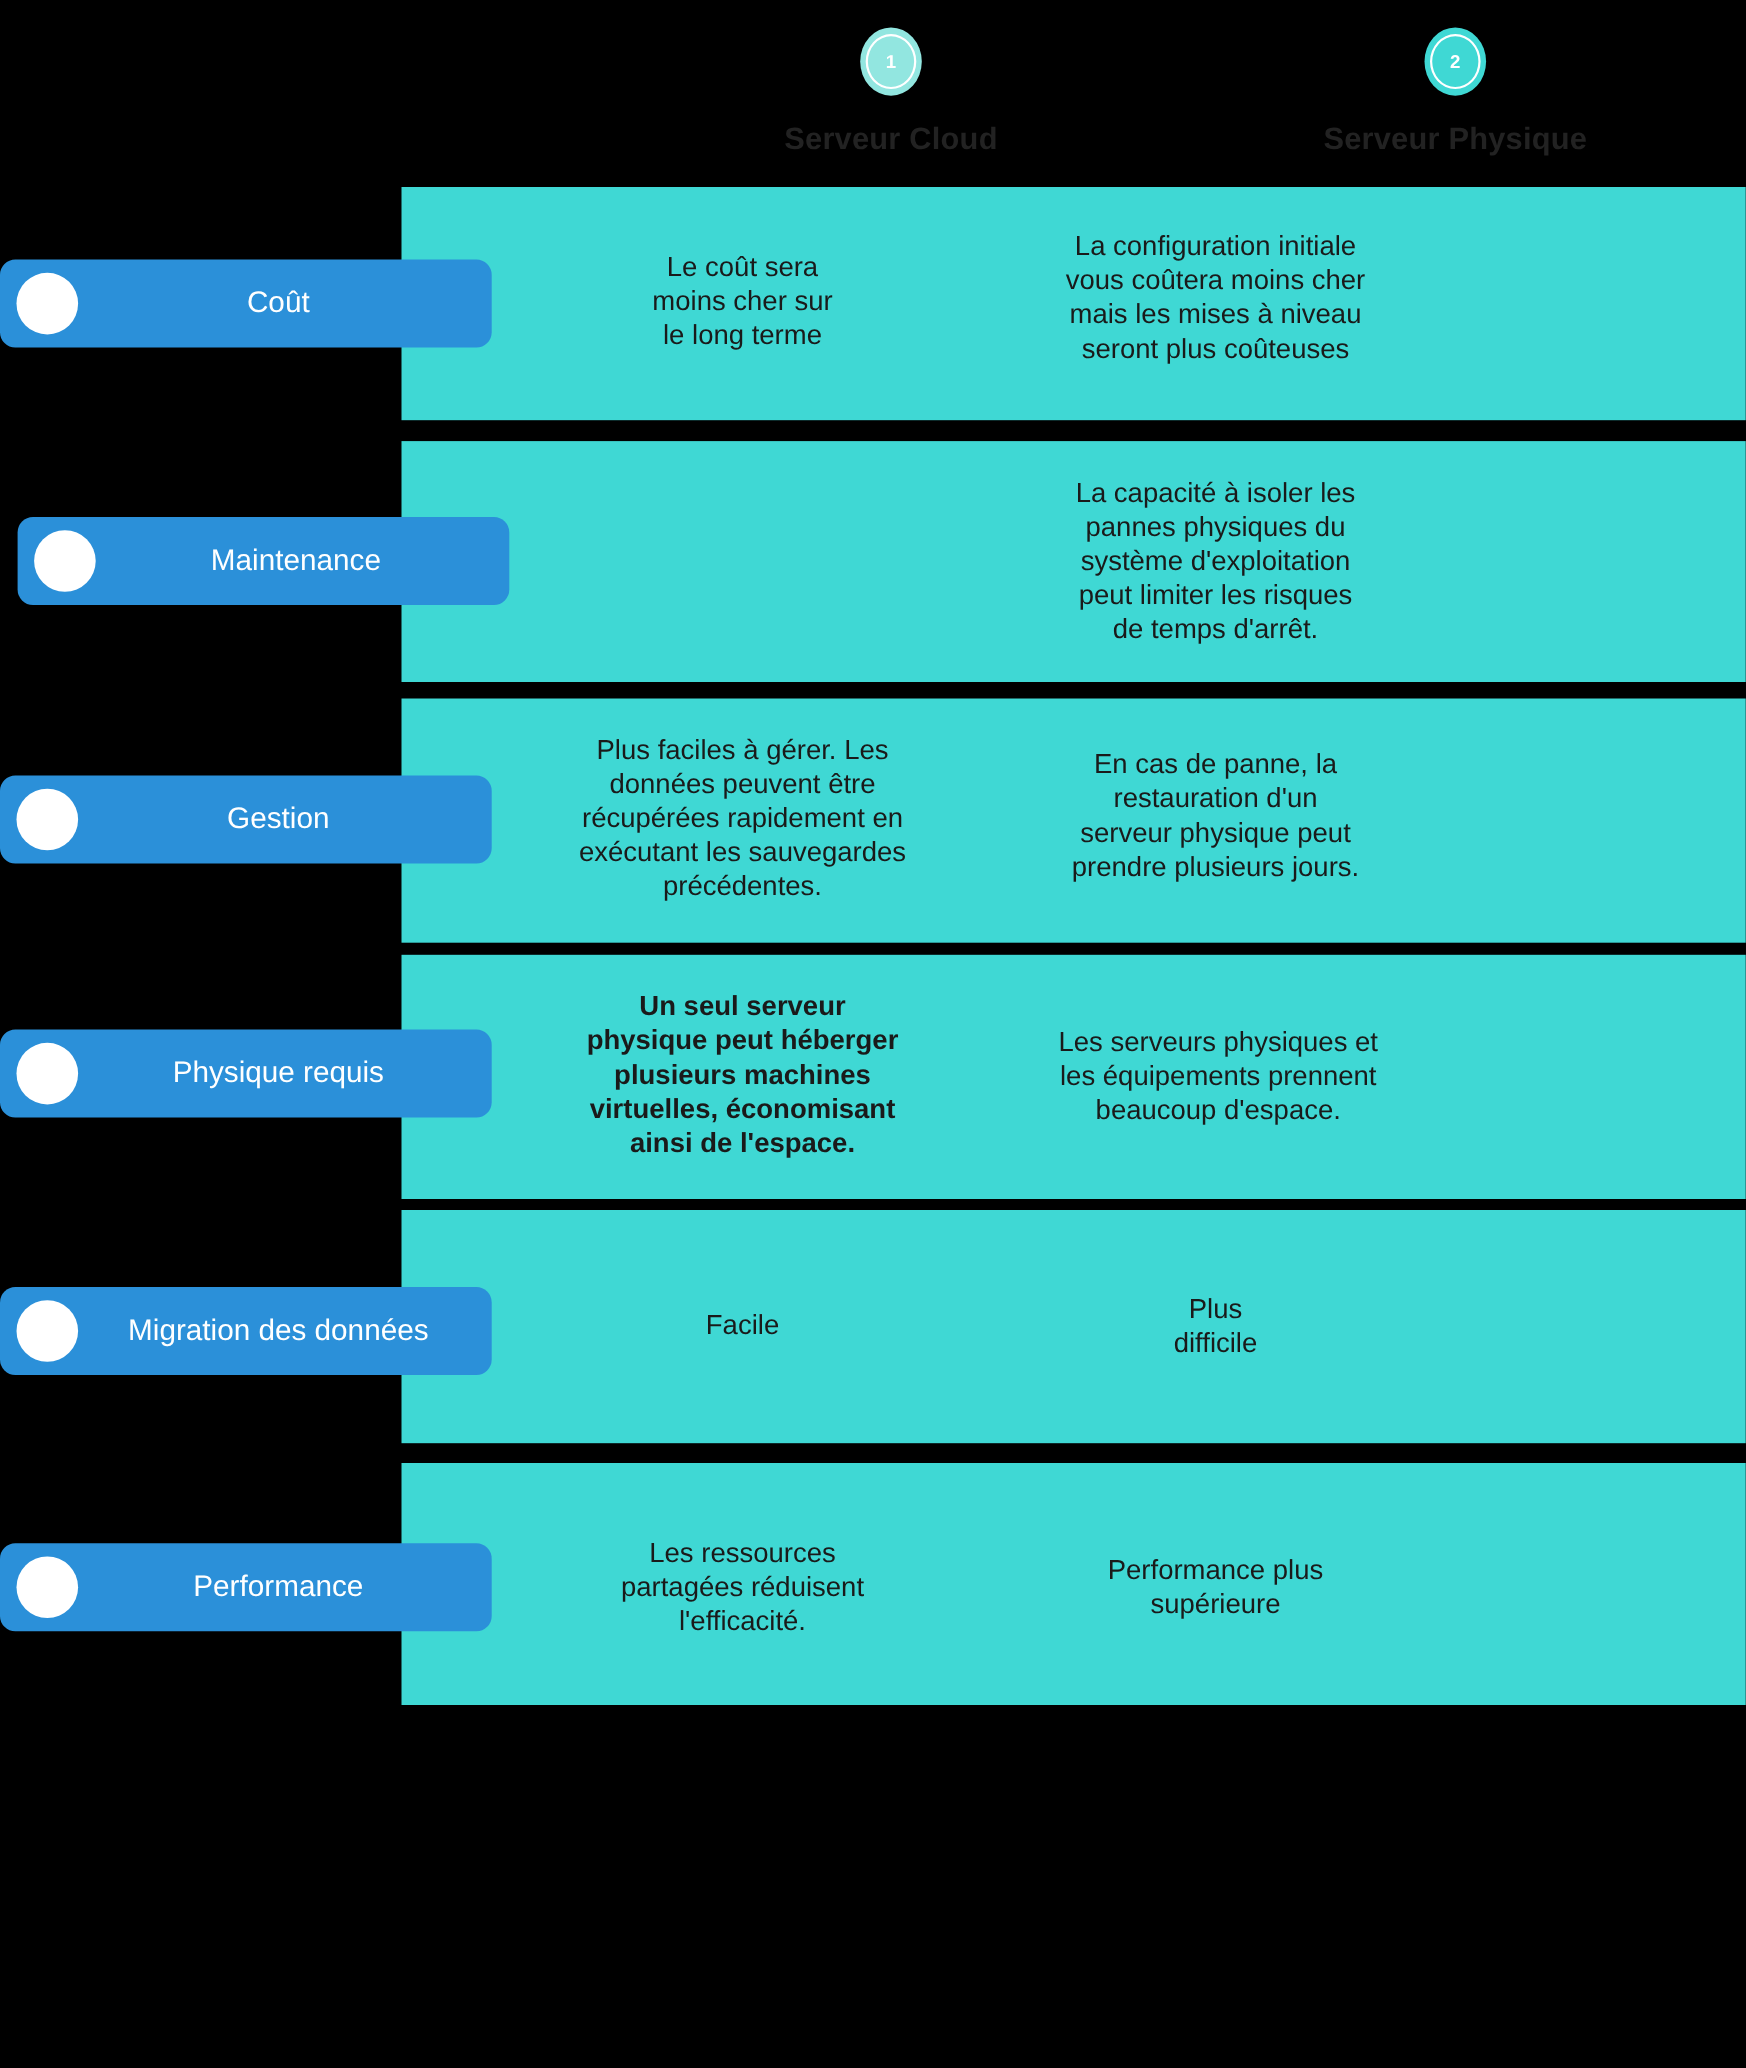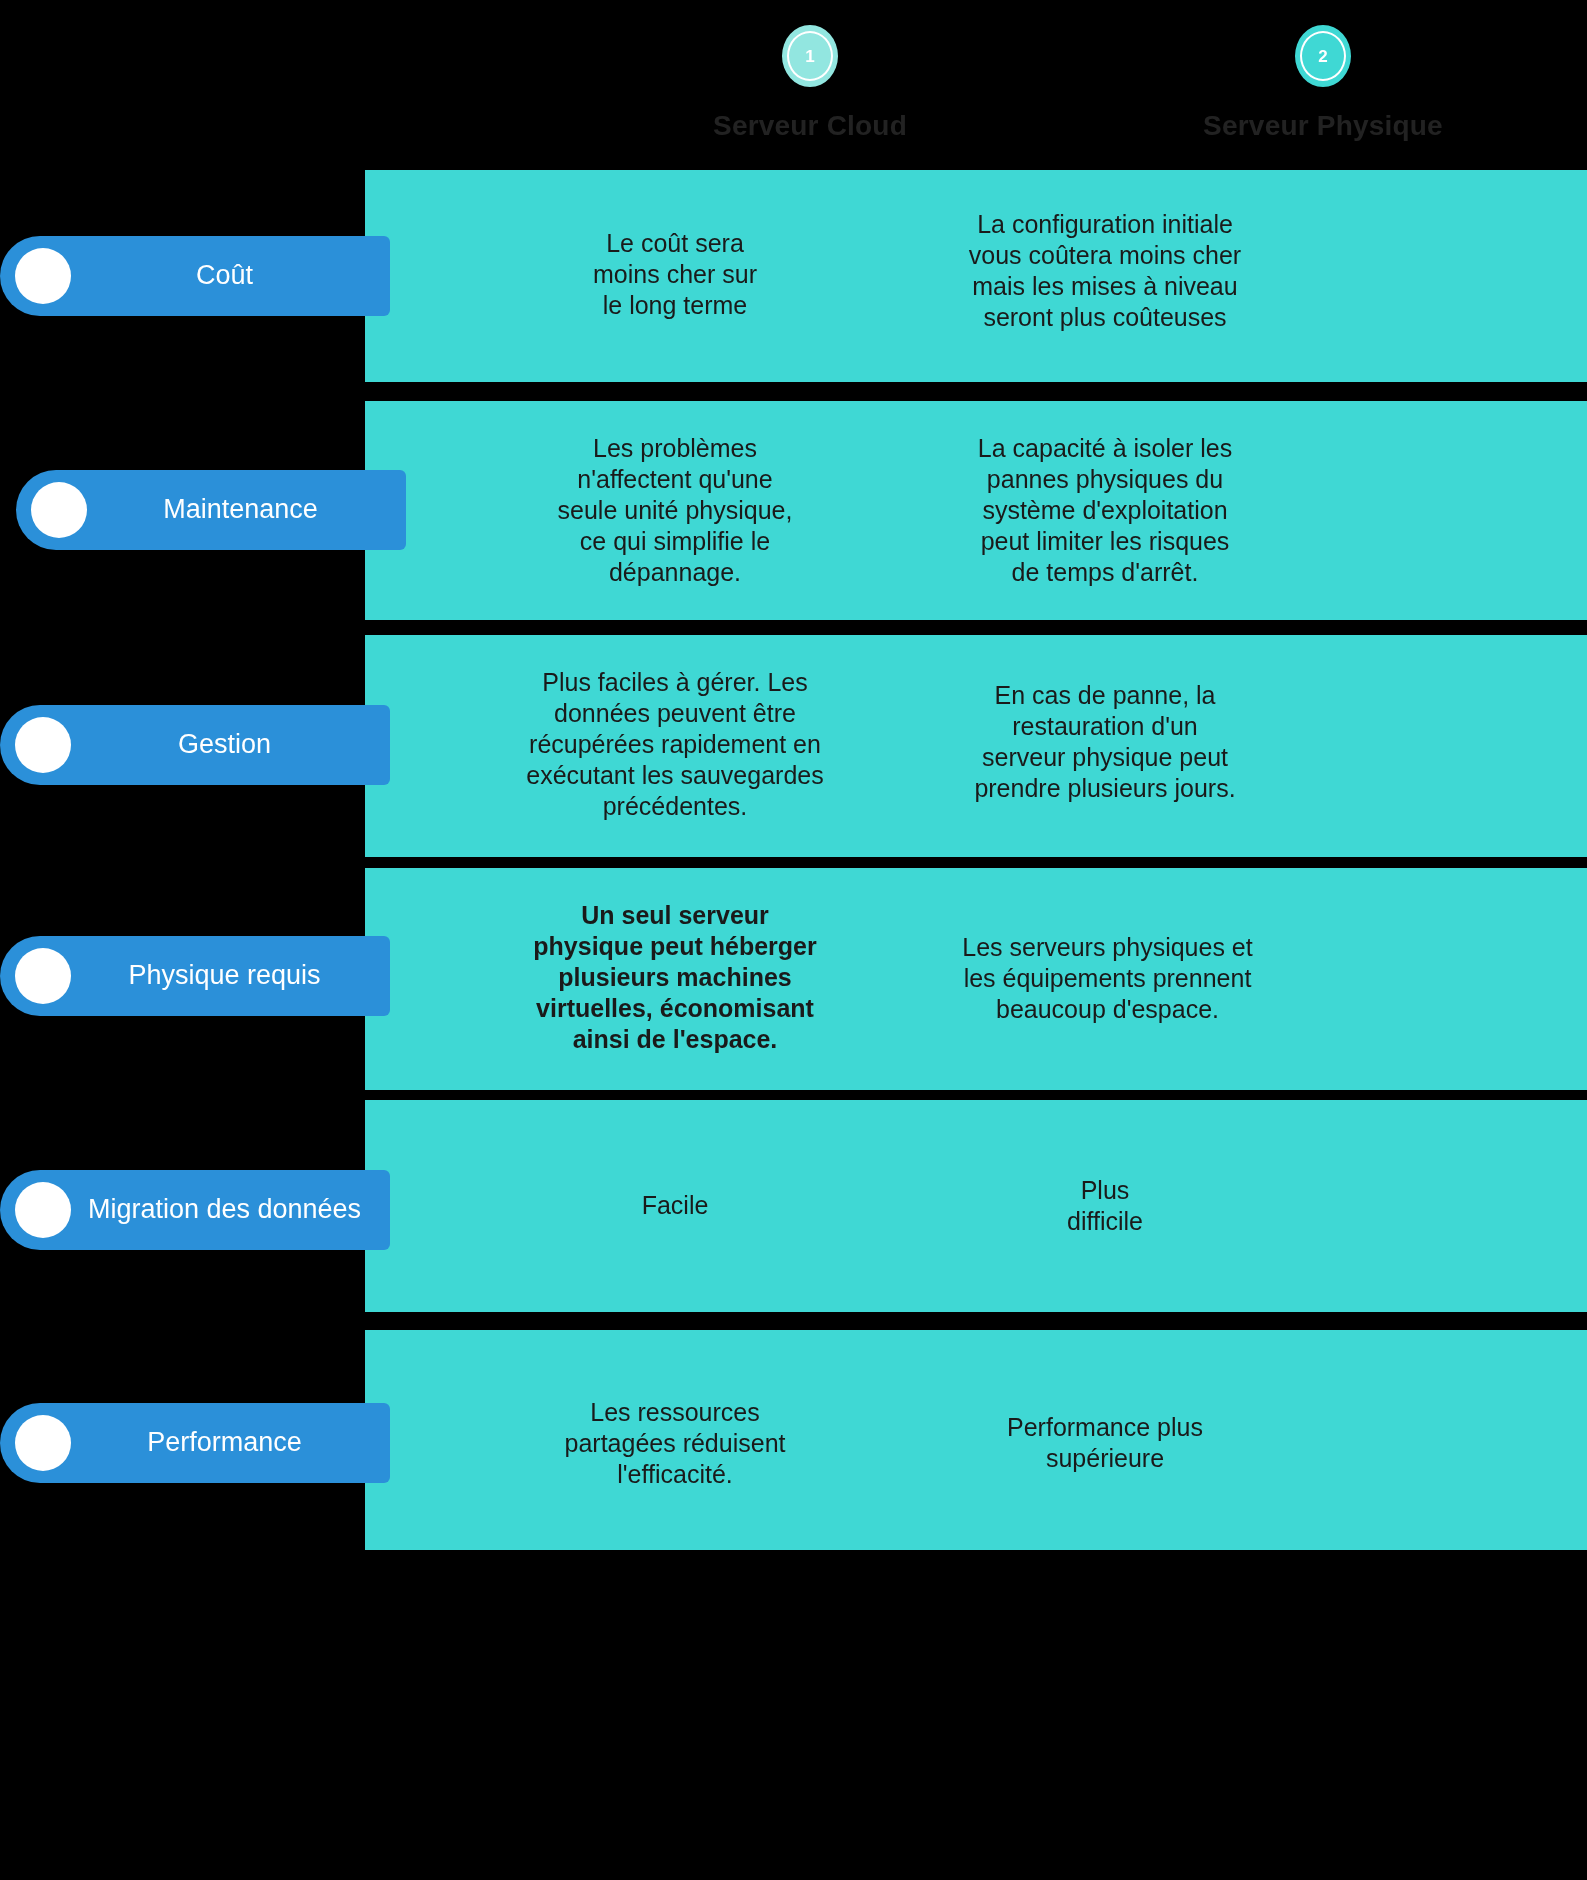--- a/index.html
+++ b/index.html
@@ -81,30 +81,31 @@
     position: absolute;
     left: 365px;
     right: 0;
     background: #3fd8d4;
   }
 
   
   .pill {
     position: absolute;
     left: 0;
-    width: 390px;
+    width: 447px;
     height: 80px;
     background: #2b90d9;
     border-top-right-radius: 6px;
     border-bottom-right-radius: 6px;
     border-top-left-radius: 40px;
     border-bottom-left-radius: 40px;
     display: flex;
     align-items: center;
     box-sizing: border-box;
+    border-radius: 14px;
   }
   .pill .dot {
     width: 56px;
     height: 56px;
     border-radius: 50%;
     background: #ffffff;
     margin-left: 15px;
     flex: 0 0 auto;
   }
   .pill .pill-label {
@@ -159,21 +160,20 @@
     <div class="pill-label">Coût</div>
   </div>
   <div class="cell c1" style="top:228px;">Le coût sera<br>moins cher sur<br>le long terme</div>
   <div class="cell c2" style="top:209px;">La configuration initiale<br>vous coûtera moins cher<br>mais les mises à niveau<br>seront plus coûteuses</div>
 
   <div class="band" style="top:401px; height:219px;"></div>
   <div class="pill" style="top:470px;margin-left:16px;">
     <div class="dot"></div>
     <div class="pill-label">Maintenance</div>
   </div>
-  <div class="cell c1" style="top:433px;">Les problèmes<br>n'affectent qu'une<br>seule unité physique,<br>ce qui simplifie le<br>dépannage.</div>
   <div class="cell c2" style="top:433px;">La capacité à isoler les<br>pannes physiques du<br>système d'exploitation<br>peut limiter les risques<br>de temps d'arrêt.</div>
 
   <div class="band" style="top:635px; height:222px;"></div>
   <div class="pill" style="top:705px;">
     <div class="dot"></div>
     <div class="pill-label">Gestion</div>
   </div>
   <div class="cell c1" style="top:667px; left:440px; width:470px;">Plus faciles à gérer. Les<br>données peuvent être<br>récupérées rapidement en<br>exécutant les sauvegardes<br>précédentes.</div>
   <div class="cell c2" style="top:680px;">En cas de panne, la<br>restauration d'un<br>serveur physique peut<br>prendre plusieurs jours.</div>
 

